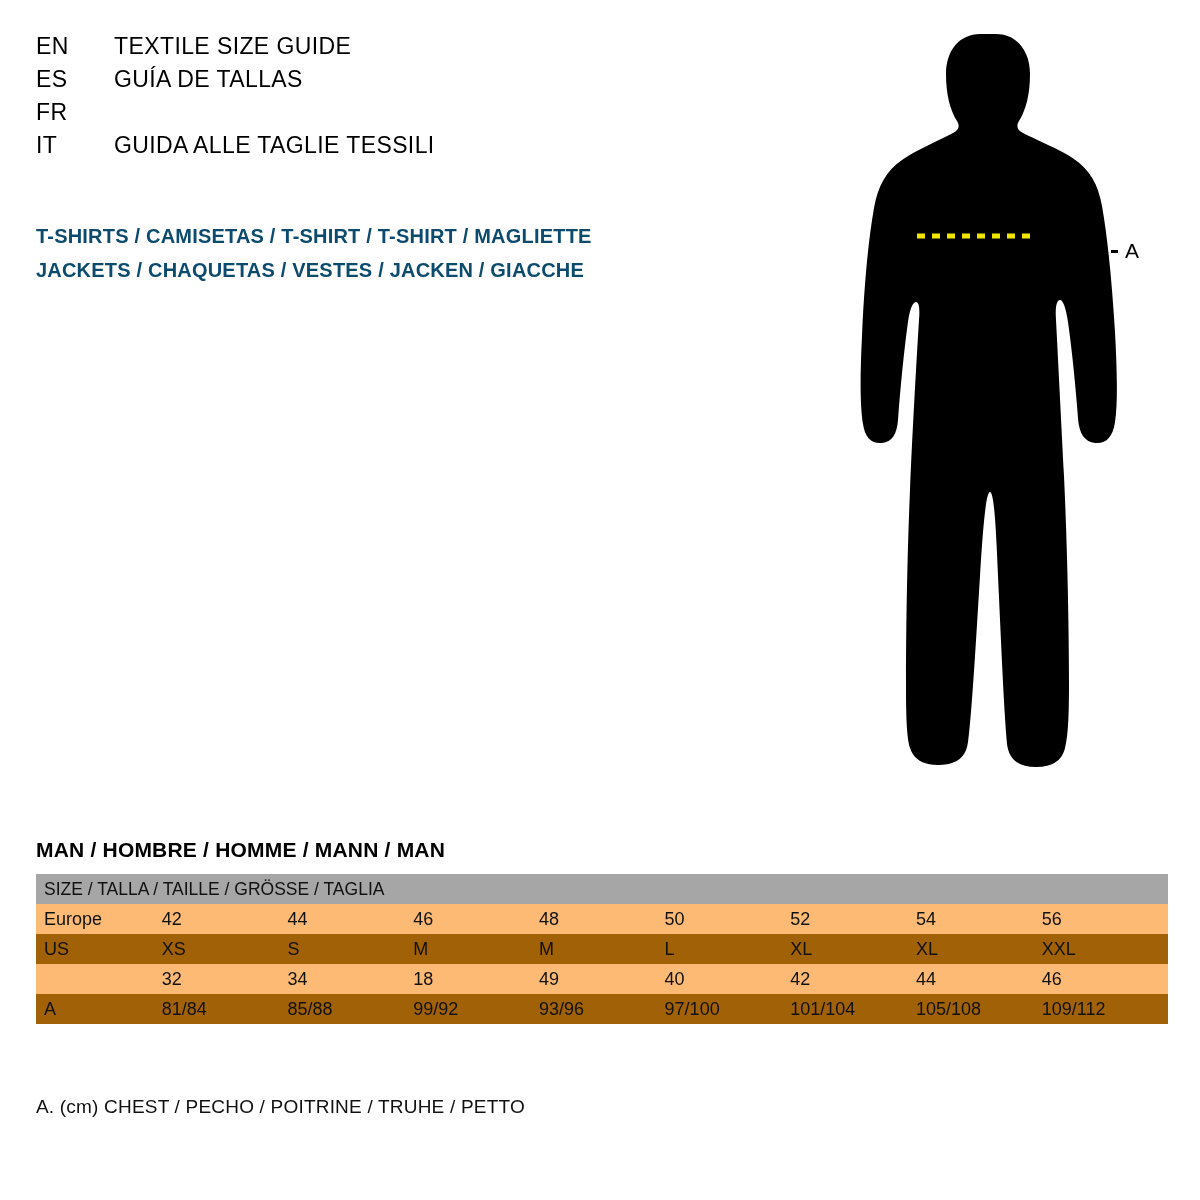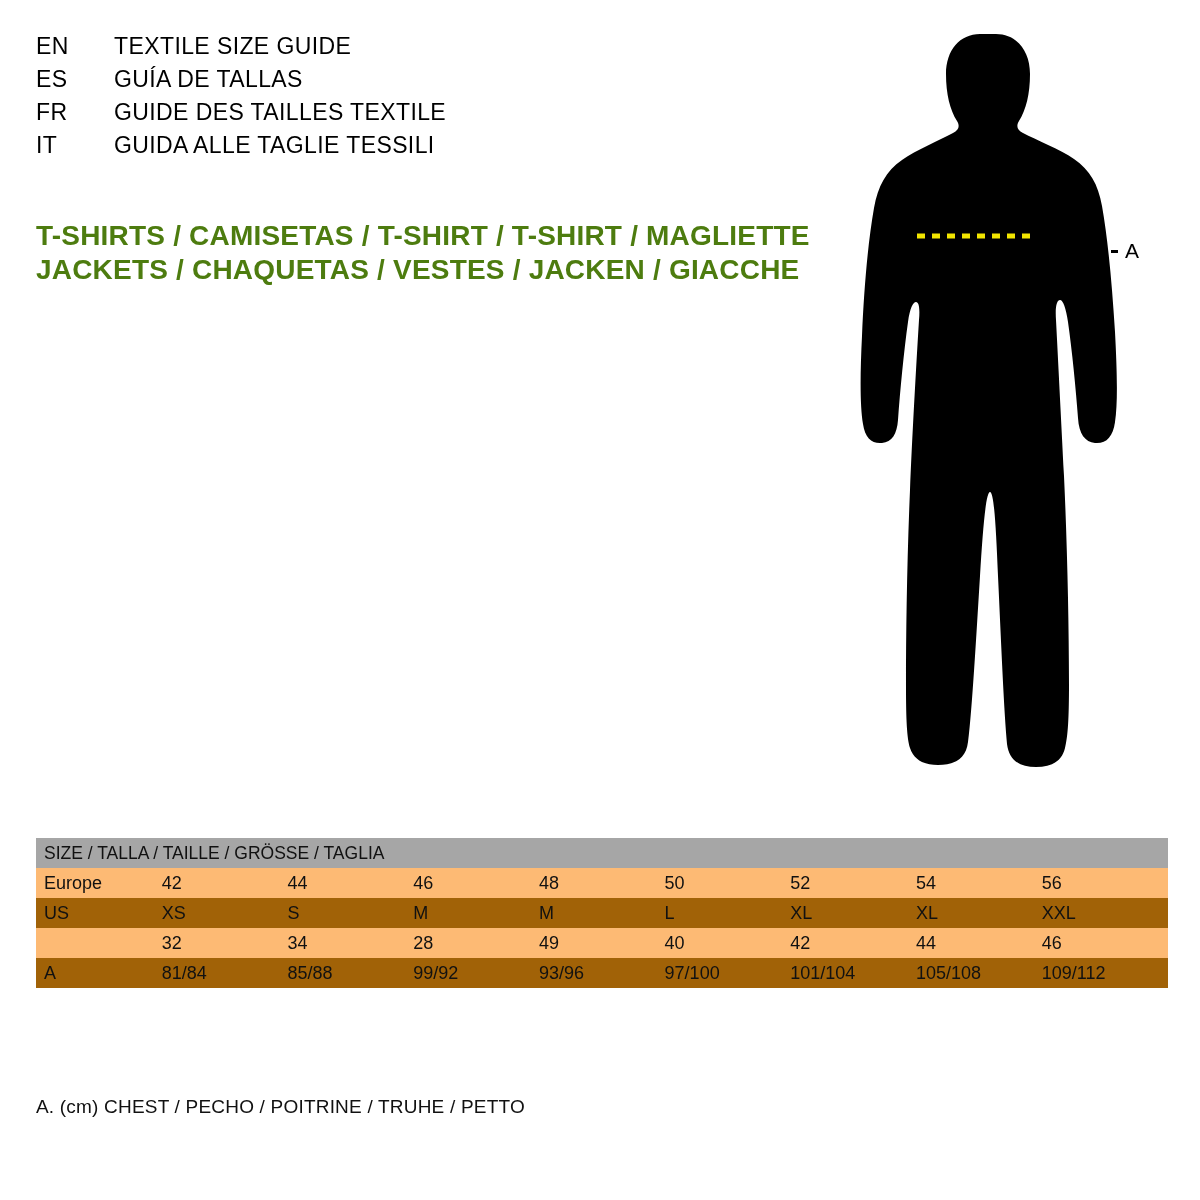--- a/index.html
+++ b/index.html
@@ -39,25 +39,25 @@
     flex: 1;
   }
 
   .category-block {
     position: absolute;
     left: 36px;
     top: 219px;
     width: 760px;
   }
   .category-line {
-    font-size: 28px;
+    font-size: 20px;
     font-weight: bold;
     letter-spacing: 0.2px;
     line-height: 34px;
-    color: #4d7c0f;
+    color: #0c4a6e;
     white-space: nowrap;
   }
 
   
   .figure-area {
     position: absolute;
     left: 820px;
     top: 20px;
     width: 360px;
     height: 770px;
@@ -145,21 +145,20 @@
   <div class="lang-row">
     <span class="lang-code">EN</span>
     <span class="lang-text">TEXTILE SIZE GUIDE</span>
   </div>
   <div class="lang-row">
     <span class="lang-code">ES</span>
     <span class="lang-text">GUÍA DE TALLAS</span>
   </div>
   <div class="lang-row">
     <span class="lang-code">FR</span>
-    <span class="lang-text">GUIDE DES TAILLES TEXTILE</span>
   </div>
   <div class="lang-row">
     <span class="lang-code">IT</span>
     <span class="lang-text">GUIDA ALLE TAGLIE TESSILI</span>
   </div>
 </div>
 
 <div class="category-block">
   <div class="category-line">T-SHIRTS / CAMISETAS / T-SHIRT / T-SHIRT / MAGLIETTE</div>
   <div class="category-line">JACKETS / CHAQUETAS / VESTES / JACKEN / GIACCHE</div>
@@ -220,20 +219,21 @@
 
   <svg class="figure-svg" width="340" height="770" viewBox="0 0 340 770" style="pointer-events:none;">
     <line x1="97" y1="216" x2="215" y2="216" stroke="#f2e500" stroke-width="5" stroke-dasharray="8 7" stroke-linecap="butt"></line>
   </svg>
 
   <div class="dash-lead"></div>
   <div class="measure-label">A</div>
 </div>
 
 <div class="table-section">
+  <div class="gender-title">MAN / HOMBRE / HOMME / MANN / MAN</div>
   <table class="size-table">
     <tbody>
       <tr class="row-header">
         <td class="cell-label" colspan="9">SIZE / TALLA / TAILLE / GRÖSSE / TAGLIA</td>
       </tr>
       <tr class="row-shade">
         <td class="cell-label">Europe</td>
         <td class="cell-val">42</td>
         <td class="cell-val">44</td>
         <td class="cell-val">46</td>
@@ -251,21 +251,21 @@
         <td class="cell-val">M</td>
         <td class="cell-val">L</td>
         <td class="cell-val">XL</td>
         <td class="cell-val">XL</td>
         <td class="cell-val">XXL</td>
       </tr>
       <tr class="row-shade">
         <td class="cell-label"></td>
         <td class="cell-val">32</td>
         <td class="cell-val">34</td>
-        <td class="cell-val">28</td>
+        <td class="cell-val">18</td>
         <td class="cell-val">49</td>
         <td class="cell-val">40</td>
         <td class="cell-val">42</td>
         <td class="cell-val">44</td>
         <td class="cell-val">46</td>
       </tr>
       <tr class="row-light">
         <td class="cell-label">A</td>
         <td class="cell-val">81/84</td>
         <td class="cell-val">85/88</td>

